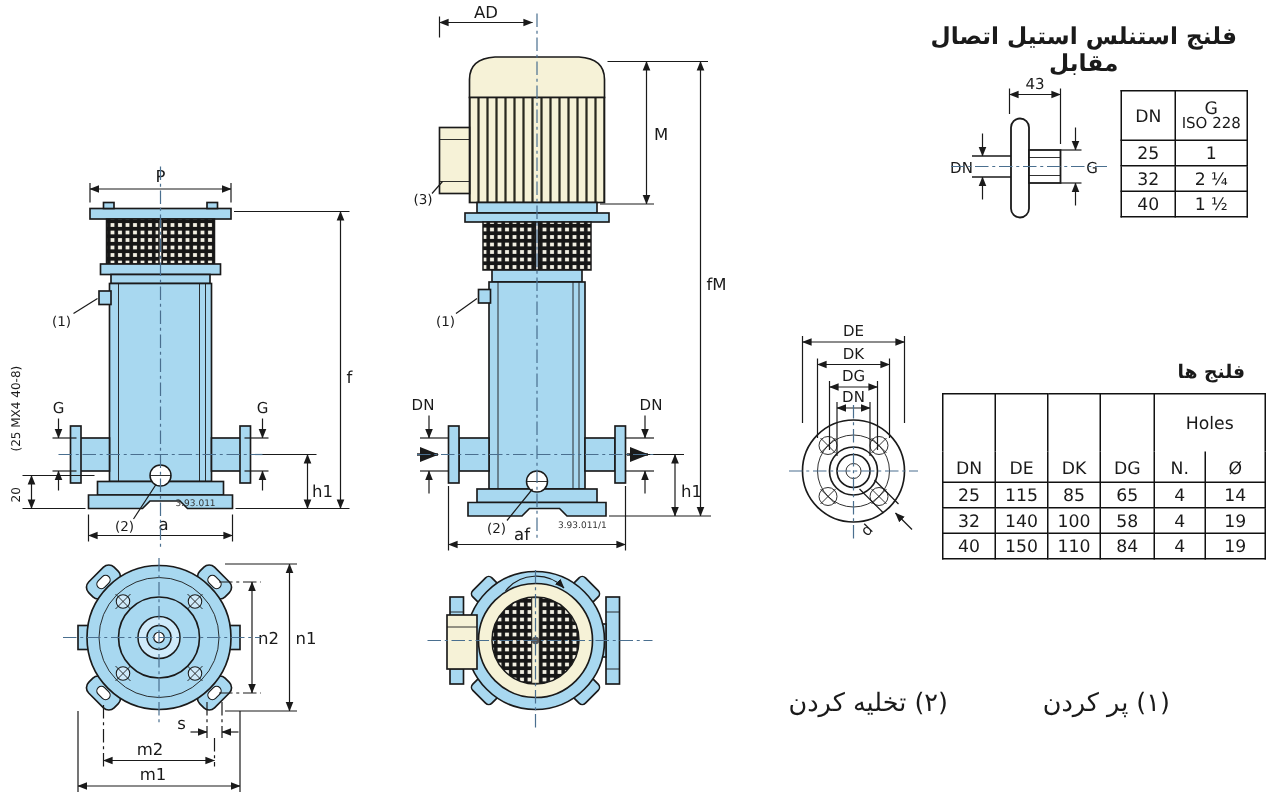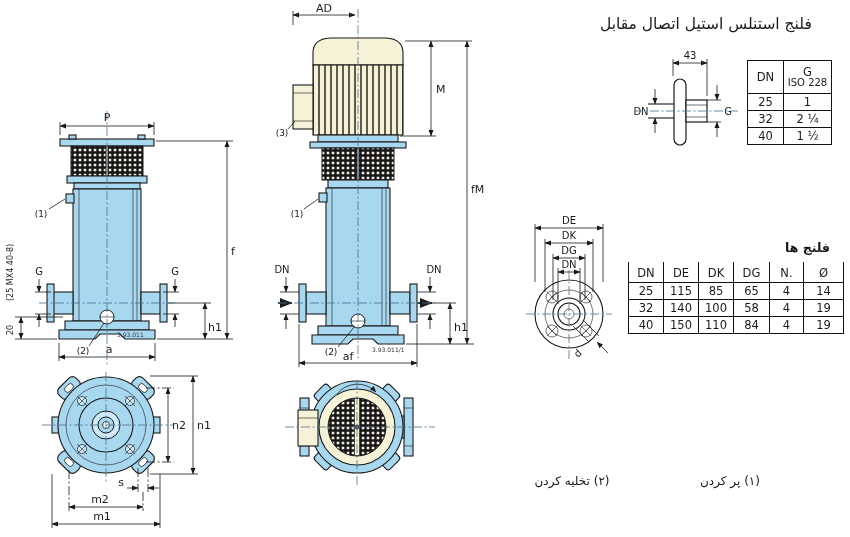--- a/index.html
+++ b/index.html
@@ -13,23 +13,23 @@
   .t9{font-size:9px;}
   .t8{font-size:8px;}
   .t6{font-size:6px;fill:#333;}
   .blue{fill:#a8d8f0;stroke:#1a1a1a;stroke-width:1.1;}
   .cream{fill:#f6f2d7;stroke:#1a1a1a;stroke-width:1.1;}
   .ln{stroke:#1a1a1a;stroke-width:1.1;fill:none;}
   .thin{stroke:#1a1a1a;stroke-width:0.6;fill:none;}
   .dim line, line.dim, path.dim{stroke:#1a1a1a;stroke-width:0.8;fill:none;}
   .flow{stroke:#1a1a1a;stroke-width:1.6;fill:none;}
   .cl{stroke:#4a6f8f;stroke-width:0.8;fill:none;stroke-dasharray:9 2.5 2 2.5;}
-  .fa-title{font-size:15.5px;font-weight:normal;text-align:left;}
+  .fa-title{font-size:15.5px;font-weight:bold;text-align:center;}
   .fa-sub{font-size:12.5px;font-weight:bold;text-align:center;}
-  .fa-note{font-size:12px;text-align:center;margin-top:15px;}
+  .fa-note{font-size:17px;}
   .std{font-size:12.5px;letter-spacing:0.3px;}
   .tbl{border-collapse:collapse;font-size:11.5px;table-layout:fixed;background:#fff;}
   .tbl td,.tbl th{border:1.4px solid #111;text-align:center;padding:0 2px;height:16px;font-weight:normal;}
   .iso .hdr th{height:32px;}
   .gh{font-size:11.5px;line-height:12px;}
   .gsub{font-size:10px;line-height:10px;}
   .flg .trtop td{height:38px;border-bottom:none;vertical-align:middle;}
   .flg .trhdr td{border-top:none;height:18px;vertical-align:bottom;padding-bottom:2px;}
 </style>
 </head>
@@ -513,20 +513,27 @@
   <table class="tbl flg">
     <colgroup>
           <col style="width:35px">
           <col style="width:35px">
           <col style="width:35px">
           <col style="width:36px">
           <col style="width:34px">
           <col style="width:40px">
         </colgroup>
     <tbody>
+          <tr class="trtop">
+      <td></td>
+      <td></td>
+      <td></td>
+      <td></td>
+      <td colspan="2">Holes</td>
+    </tr>
     <tr class="trhdr">
       <td>DN</td>
       <td>DE</td>
       <td>DK</td>
       <td>DG</td>
       <td>N.</td>
       <td>Ø</td>
     </tr>
     <tr>
       <td>25</td>

